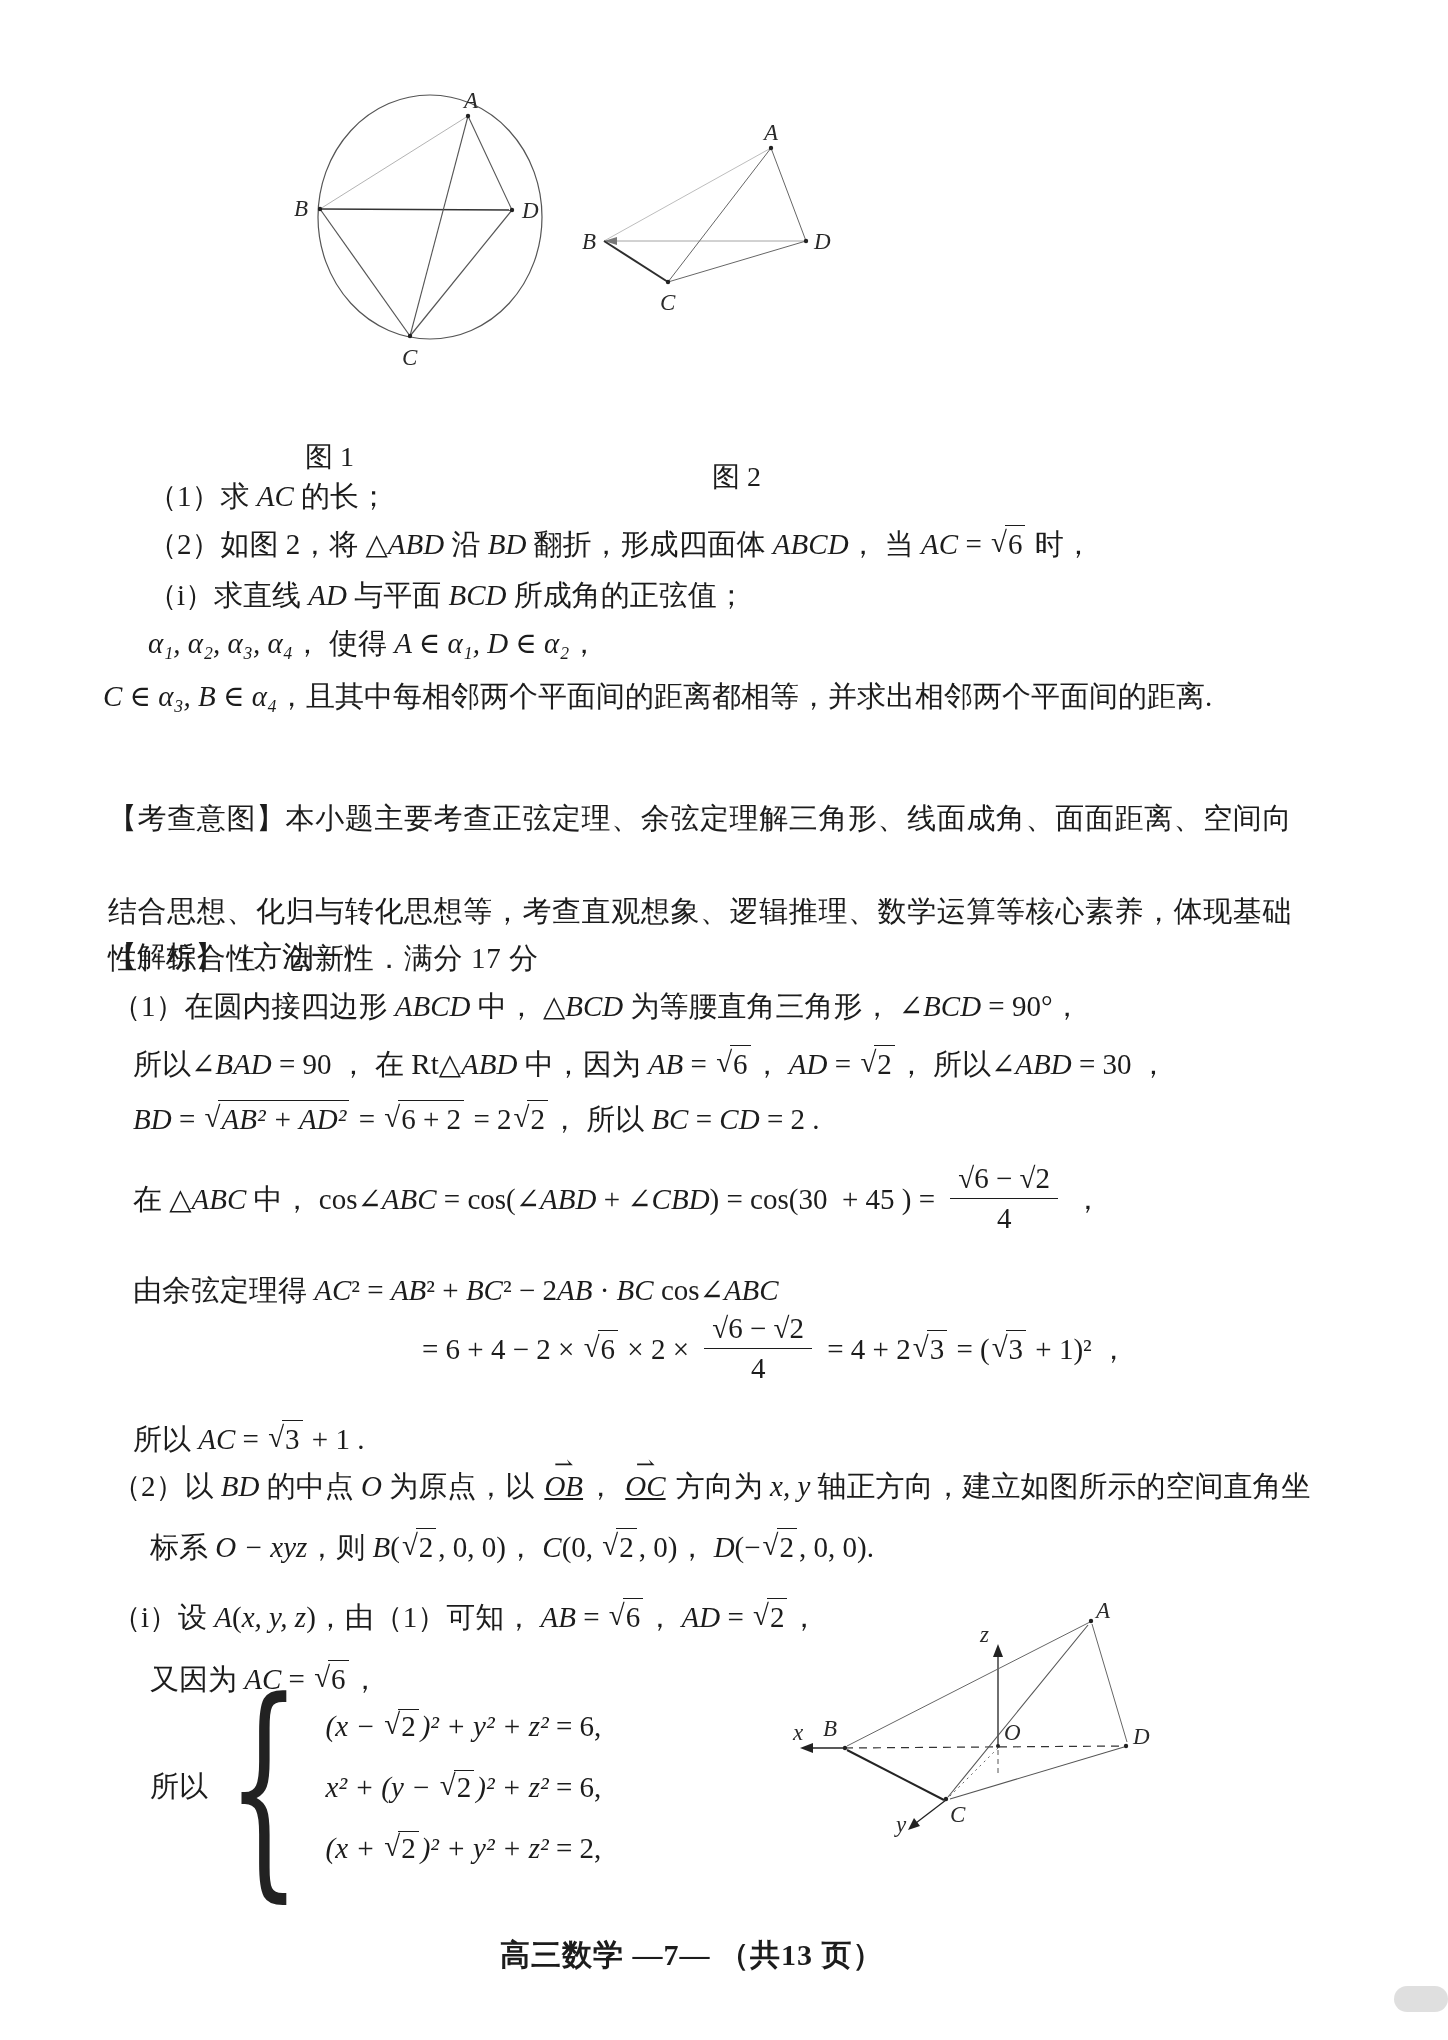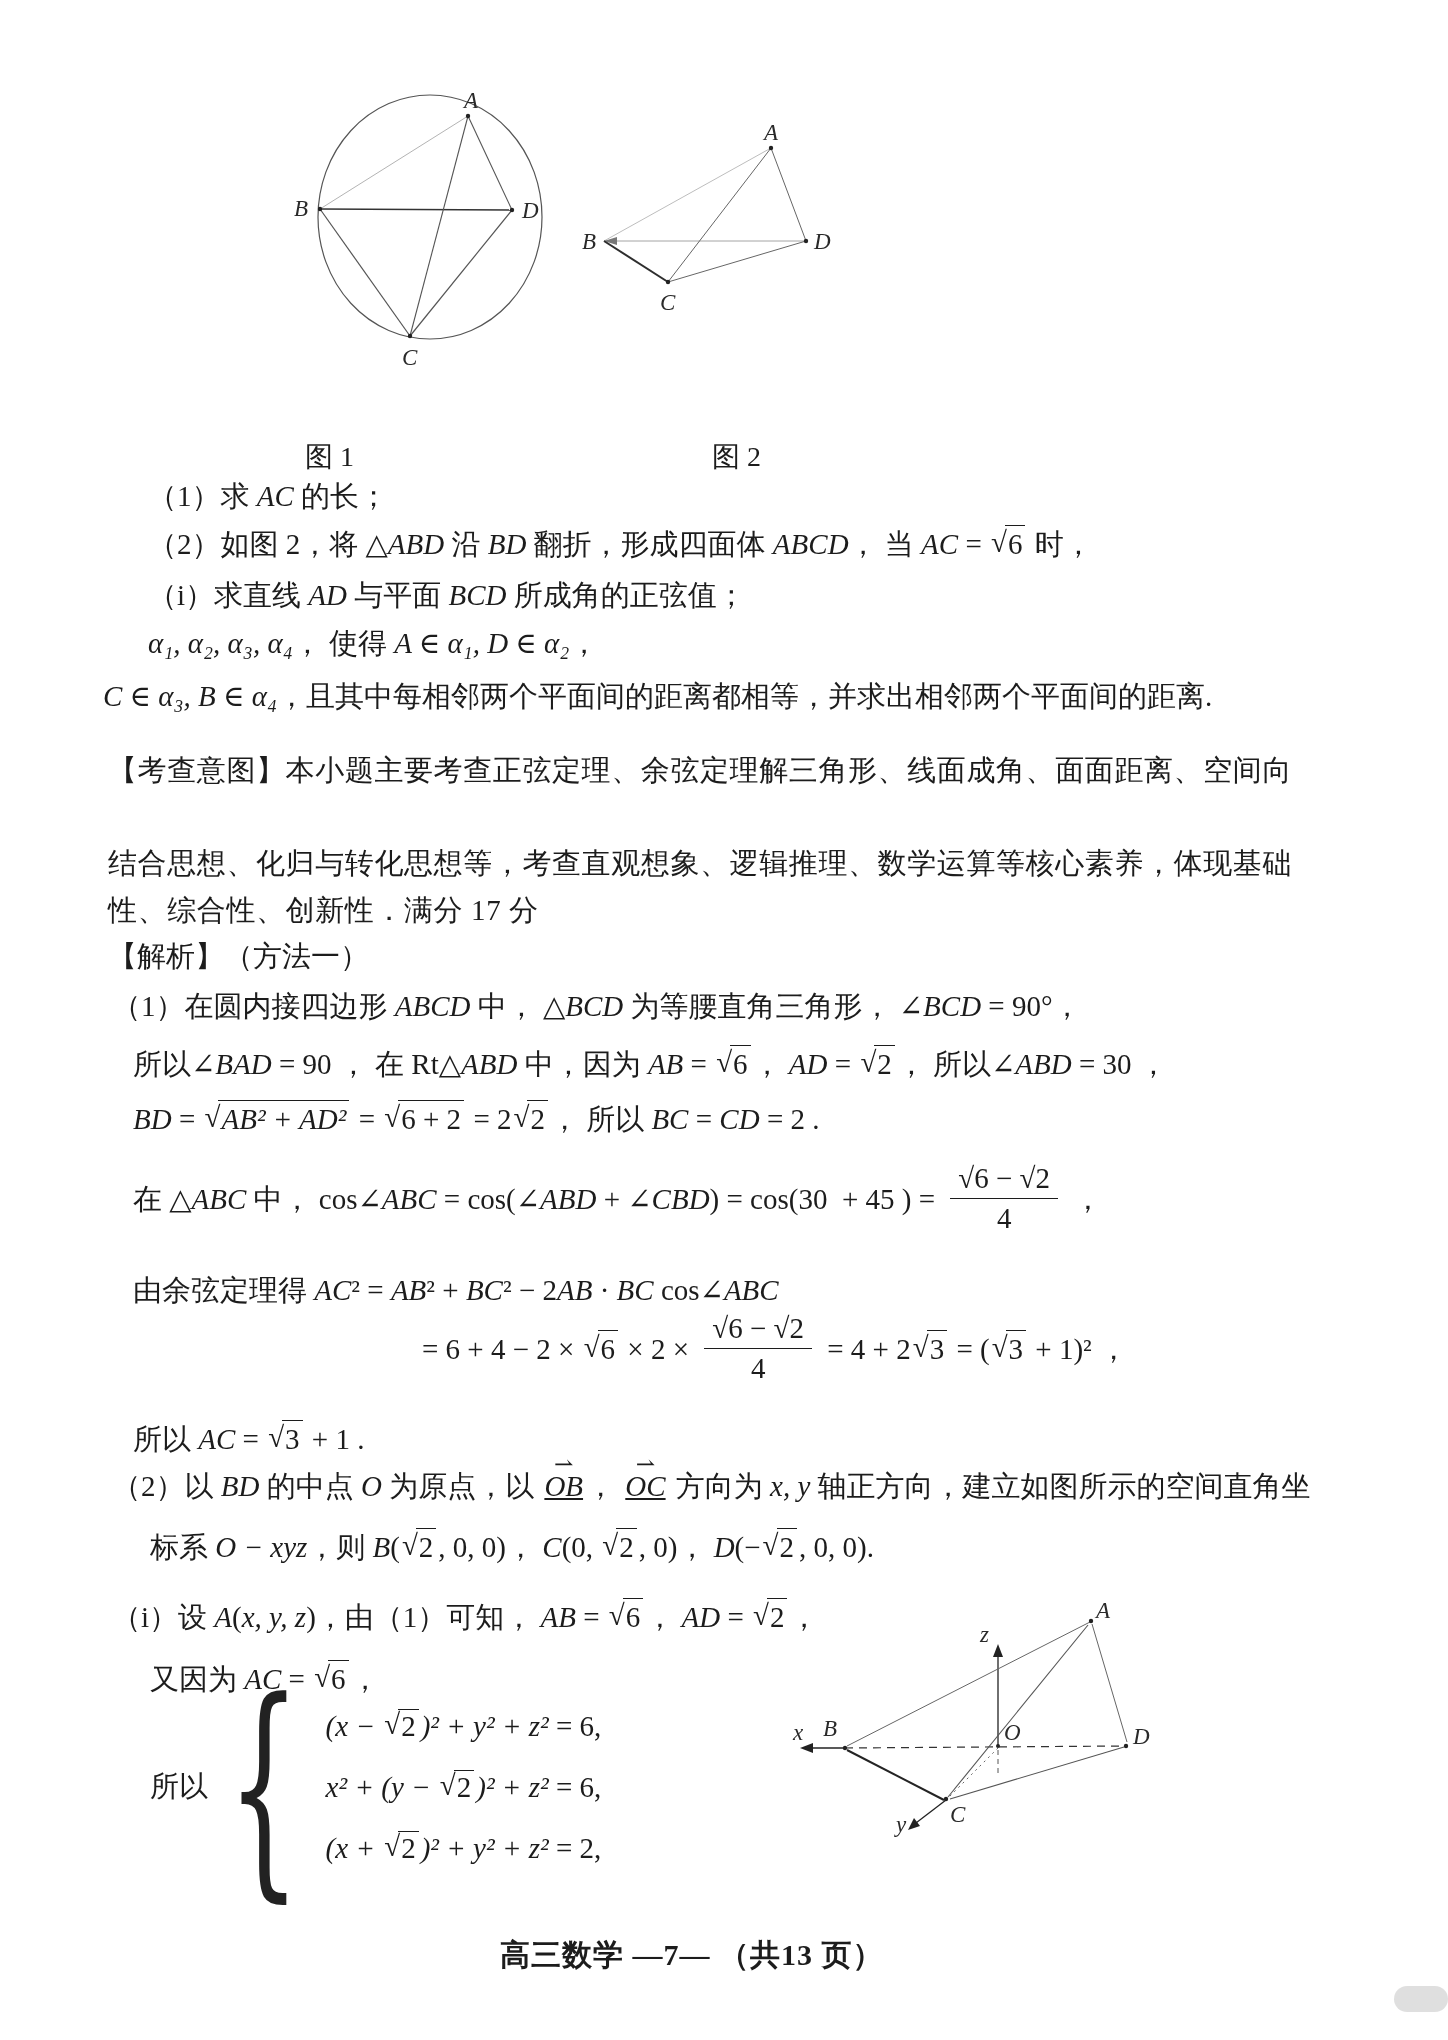--- a/index.html
+++ b/index.html
@@ -10,21 +10,21 @@
   .mi{font-style:italic;font-family:"Liberation Serif","DejaVu Serif",serif;}
   .sqrt{display:inline-flex;align-items:flex-start;margin:0 2px;}
   .sqsign{display:inline-block;transform:translateY(-1px);}
   .rad{display:inline-block;border-top:1.6px solid #1c1c1c;margin-left:-2px;padding:0 3px 0 3px;}
   .frac{display:inline-flex;flex-direction:column;align-items:center;margin:0 8px;line-height:1.15;}
   .num{border-bottom:1.7px solid #1c1c1c;padding:0 8px 3px;}
   .den{padding-top:3px;}
   .vec{position:relative;font-style:italic;margin:0 3px;text-decoration:underline;}
   .vec::before{content:"⇀";position:absolute;top:-0.78em;left:50%;transform:translateX(-50%);
                font-size:0.8em;font-style:normal;}
-  .intent{letter-spacing:0.6px;}
+  .intent{letter-spacing:0.6px;margin-top:48px;}
   .caption{position:absolute;font-size:28px;}
   .figure{position:absolute;}
   .figure text{font-size:23px;font-style:italic;fill:#2a2a2a;
                font-family:"Liberation Serif","DejaVu Serif",serif;}
   .eqsys{position:absolute;display:flex;align-items:center;}
   .brace{font-size:232px;font-weight:100;line-height:0.82;transform:scaleX(0.5);
          margin:0 -26px 0 -20px;color:#222;font-family:"DejaVu Serif",serif;}
   .eqcol{display:flex;flex-direction:column;gap:27px;margin-left:14px;}
   .eqrow{display:flex;align-items:center;font-size:29px;}
   .eqrow span{white-space:pre;}
@@ -65,21 +65,21 @@
     <line x1="668" y1="282" x2="806" y2="241" stroke="#666" stroke-width="1"></line>
     <line x1="771" y1="148" x2="806" y2="241" stroke="#666" stroke-width="1"></line>
     <circle cx="771" cy="148" r="2.2" fill="#222"></circle>
       <circle cx="668" cy="282" r="2.2" fill="#222"></circle>
     <circle cx="806" cy="241" r="2.2" fill="#222"></circle>
     <text x="764" y="140">A</text>
     <text x="582" y="249">B</text>
     <text x="660" y="310">C</text>
     <text x="814" y="249">D</text>
   </svg>
-  <div class="caption" style="left:712px;top:438px">图 2</div>
+  <div class="caption" style="left:712px;top:458px">图 2</div>
 
   <div class="line" style="top:478px;left:148px">
       <span class="t">（1）求 </span>
       <span class="mi">AC</span>
       <span class="t"> 的长；</span>
     </div>
   <div class="line" style="top:525px;left:148px">
       <span class="t">（2）如图 2，将 △</span>
       <span class="mi">ABD</span>
       <span class="t"> 沿 </span>

